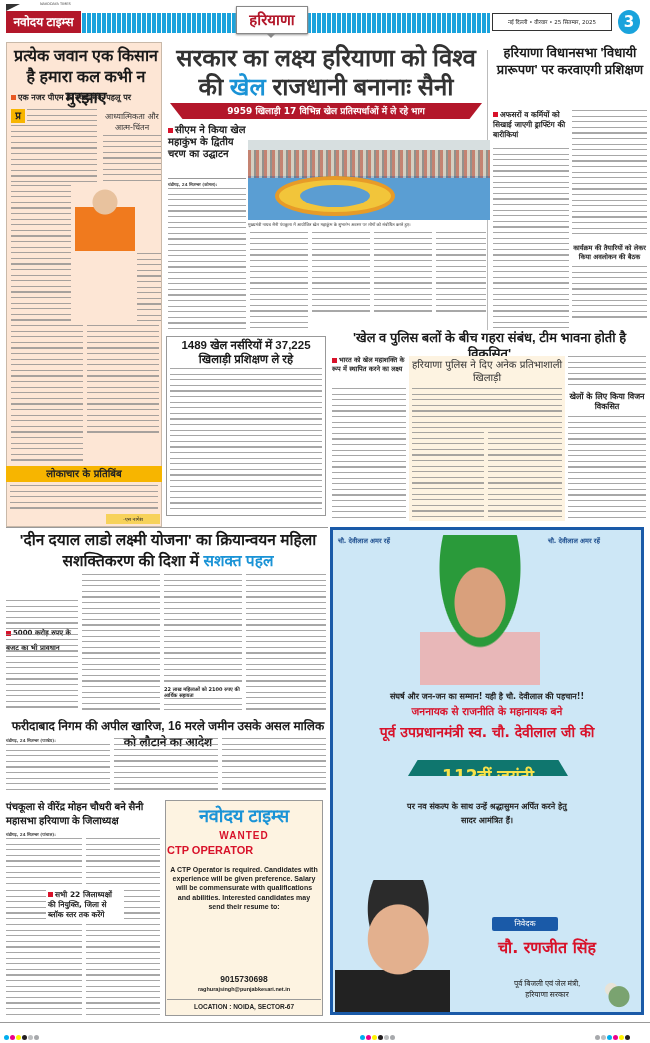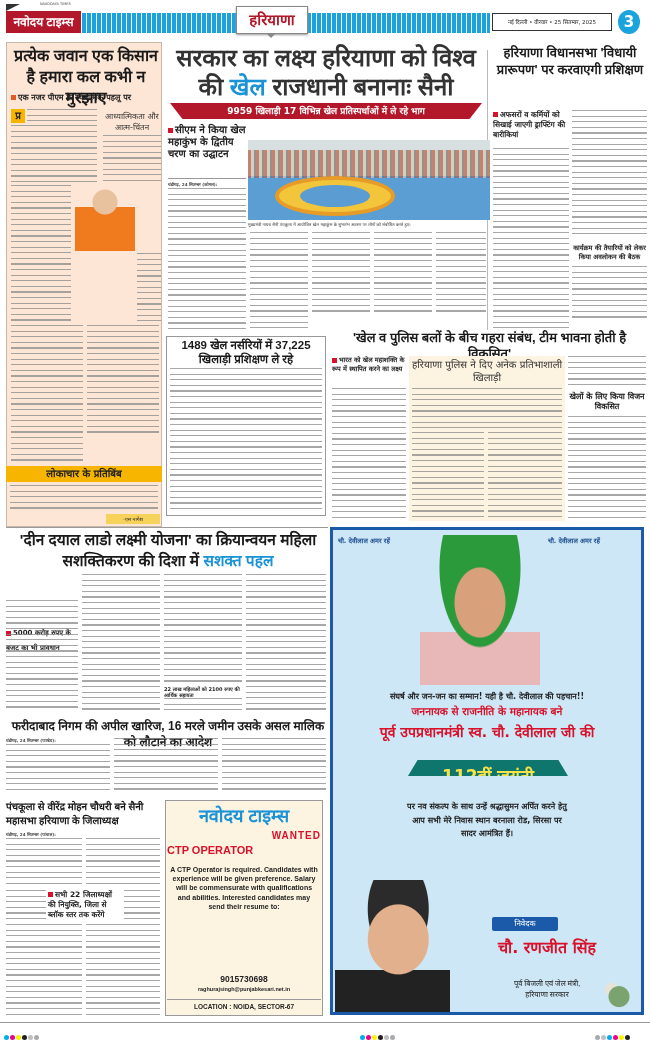--- a/index.html
+++ b/index.html
@@ -62,21 +62,21 @@
   #laado-title .blue { color: #1a93d6; }
   #laado-kicker { left: 6px; top: 602px; width: 70px; font-size: 7px; line-height: 15px; font-weight: bold; margin-top: 24px; }
 
   #faridabad-title { left: 6px; top: 718px; width: 324px; font-size: 12px; line-height: 16px; text-align: center; }
   #saini-title { left: 6px; top: 800px; width: 154px; font-size: 10px; line-height: 14px; }
   #saini-kicker { left: 48px; top: 890px; width: 74px; font-size: 7.5px; line-height: 10px; font-weight: bold; background: #fff; }
 
   
   #ctp-ad { left: 165px; top: 800px; width: 158px; height: 216px; background: #fdf3e1; border: 1px solid #999; }
   #ctp-brand { left: 167px; top: 803px; width: 154px; font-size: 18px; font-weight: bold; color: #1a93d6; text-align: center; font-family: "Liberation Sans", sans-serif; }
-  #ctp-wanted { left: 167px; top: 830px; width: 154px; font-size: 10px; font-weight: bold; color: #d8122a; text-align: right; font-family: "Liberation Sans", sans-serif; letter-spacing: 1px; }
+  #ctp-wanted { left: 167px; top: 830px; width: 154px; font-size: 10px; font-weight: bold; color: #d8122a; text-align: center; font-family: "Liberation Sans", sans-serif; letter-spacing: 1px; }
   #ctp-role { left: 167px; top: 844px; width: 154px; font-size: 11px; font-weight: bold; color: #d8122a; text-align: left; font-family: "Liberation Sans", sans-serif; }
   #ctp-body { left: 170px; top: 865px; width: 148px; font-size: 7px; line-height: 9.2px; font-weight: bold; color: #222; text-align: center; font-family: "Liberation Sans", sans-serif; }
   #ctp-phone { left: 167px; top: 974px; width: 154px; font-size: 8.5px; font-weight: bold; text-align: center; font-family: "Liberation Sans", sans-serif; }
   #ctp-email { left: 167px; top: 986px; width: 154px; font-size: 5.5px; font-weight: bold; text-align: center; font-family: "Liberation Sans", sans-serif; }
   #ctp-location { left: 167px; top: 999px; width: 154px; font-size: 6.5px; font-weight: bold; text-align: center; border-top: 1px solid #999; padding-top: 3px; font-family: "Liberation Sans", sans-serif; }
 
   
   #dl-ad { left: 330px; top: 527px; width: 314px; height: 488px; background: #cde7f6; border: 3px solid #1a5aa8; }
   #dl-left-tag, #dl-right-tag { top: 536px; font-size: 6.5px; font-weight: bold; color: #1a4b8c; }
   #dl-left-tag { left: 338px; }
@@ -207,21 +207,20 @@
 <div id="dl-ad" class="abs"></div>
 <div id="dl-left-tag" class="abs">चौ. देवीलाल अमर रहें</div>
 <div id="dl-right-tag" class="abs">चौ. देवीलाल अमर रहें</div>
 <div id="dl-photo" class="abs"></div>
 <div id="dl-tagline" class="abs">संघर्ष और जन-जन का सम्मान! यही है चौ. देवीलाल की पहचान!!</div>
 <div id="dl-line1" class="abs">जननायक से राजनीति के महानायक बने</div>
 <div id="dl-line2" class="abs">पूर्व उपप्रधानमंत्री स्व. चौ. देवीलाल जी की</div>
 <div id="dl-jayanti" class="abs">112वीं जयंती</div>
 <div id="dl-body" class="abs">
   <div>पर नव संकल्प के साथ उन्हें श्रद्धासुमन अर्पित करने हेतु</div>
-  <div>आप सभी मेरे निवास स्थान बरनाला रोड, सिरसा पर</div>
   <div>सादर आमंत्रित हैं।</div>
 </div>
 <div id="rs-photo" class="abs"></div>
 <div id="rs-label" class="abs">निवेदक</div>
 <div id="rs-name" class="abs">चौ. रणजीत सिंह</div>
 <div id="rs-role" class="abs">
   <div>पूर्व बिजली एवं जेल मंत्री,</div>
   <div>हरियाणा सरकार</div>
 </div>
 <div class="abs" style="left:600px;top:975px;width:38px;height:36px;background:radial-gradient(circle at 50% 60%,#7aa370 0 10px,transparent 11px),radial-gradient(circle at 30% 40%,#e8e3d7 0 6px,transparent 7px);"></div>

